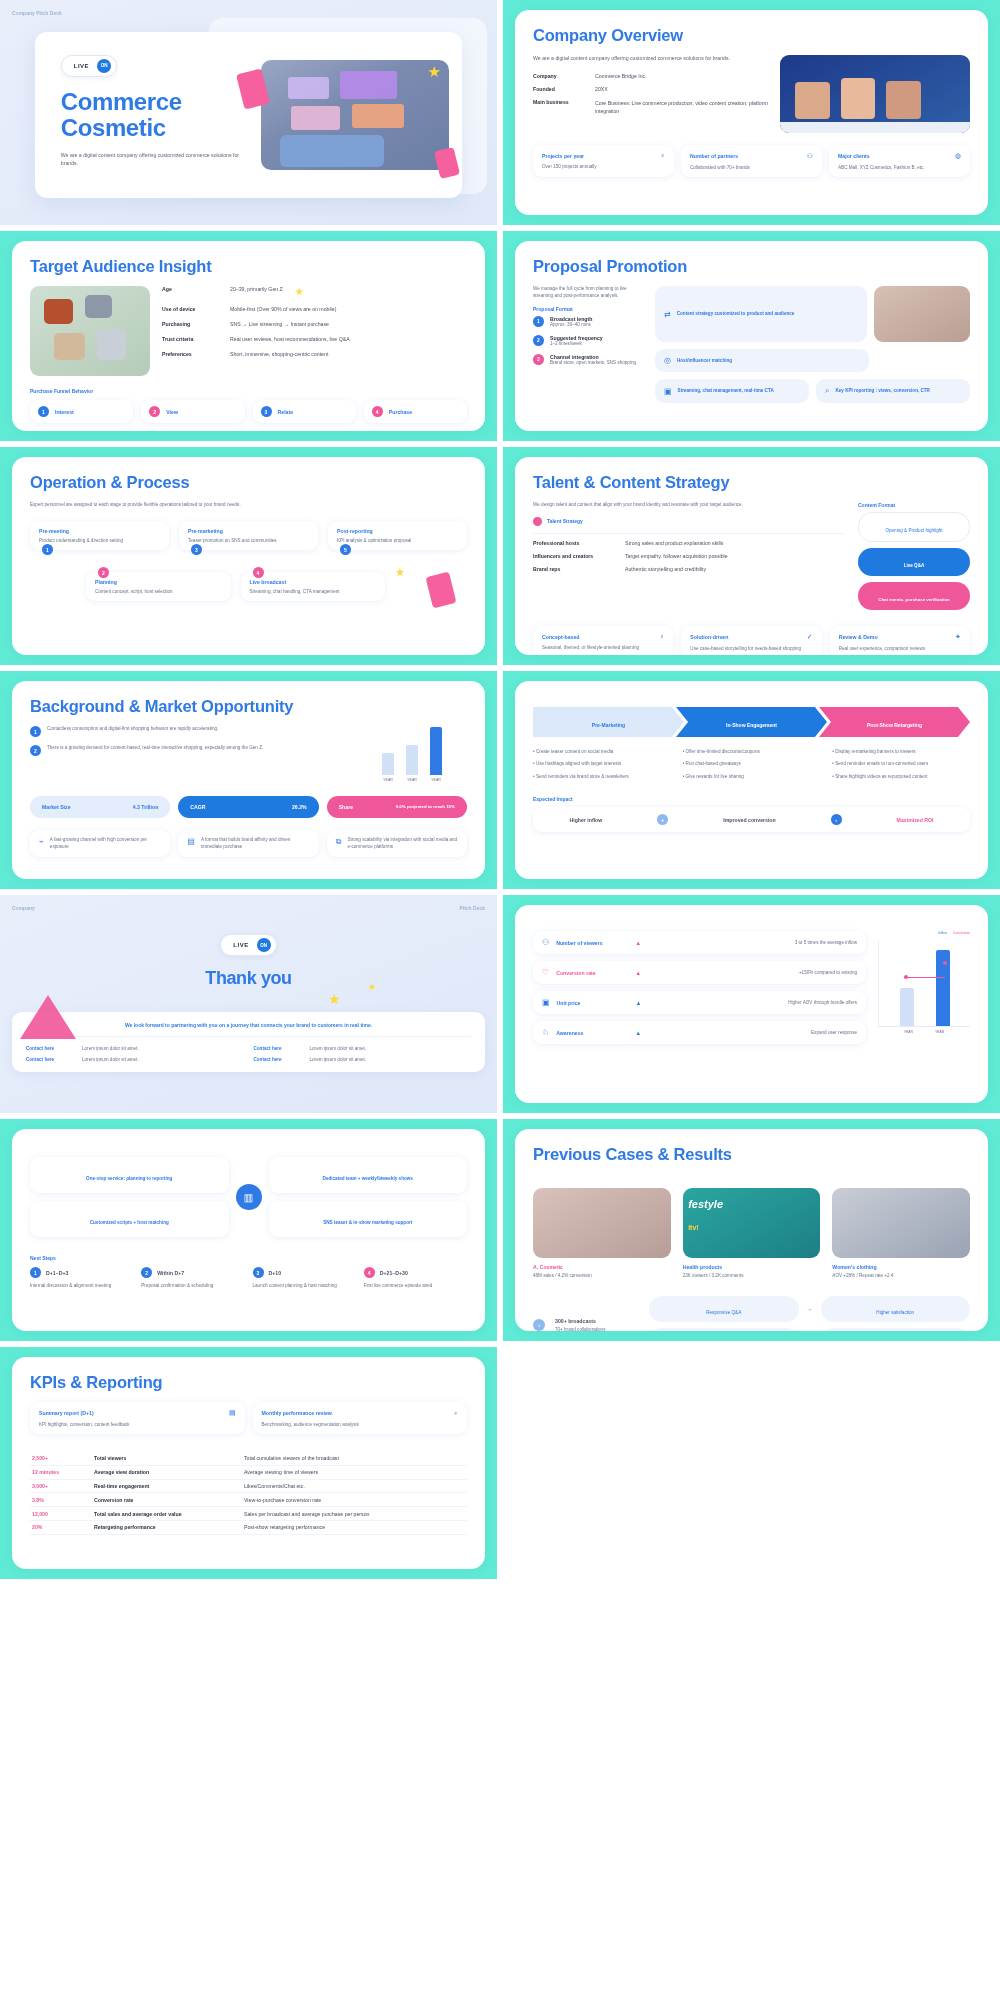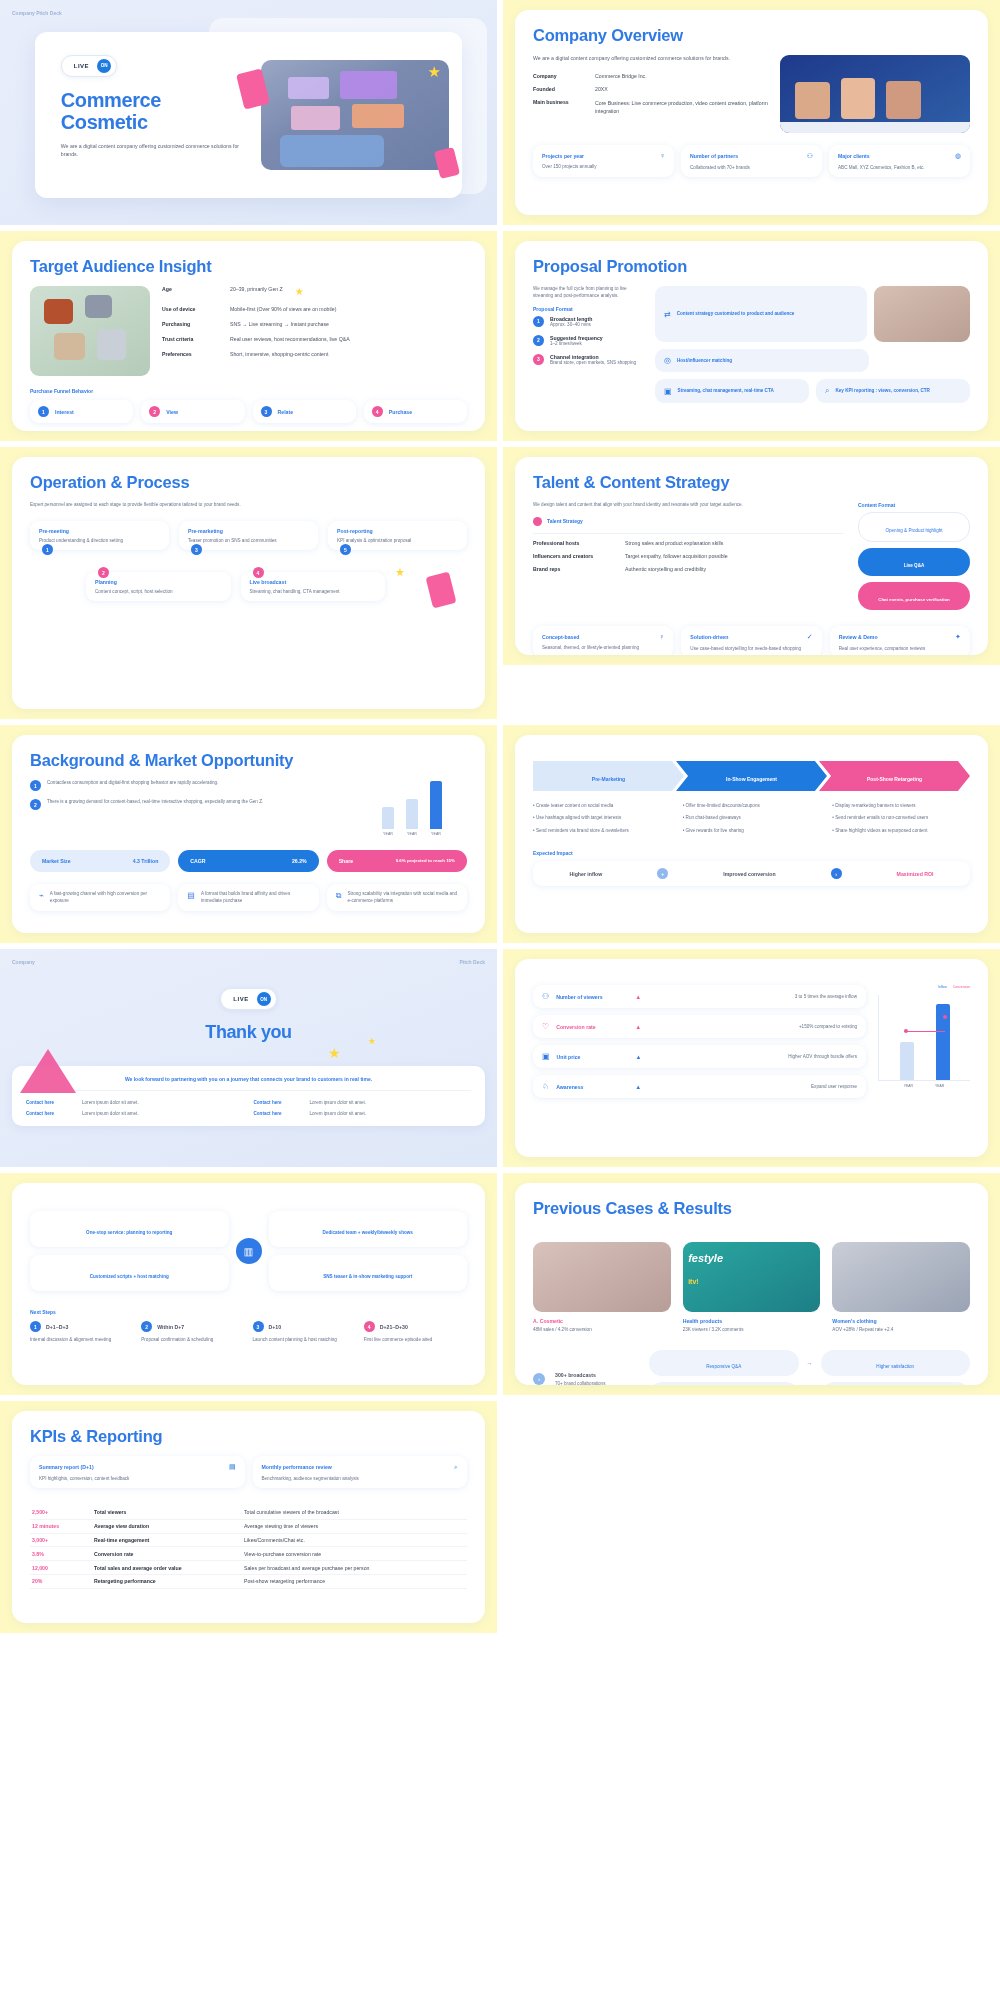--- a/index.html
+++ b/index.html
@@ -4,21 +4,21 @@
 <style>
   * { box-sizing: border-box; margin:0; padding:0; }
   body {
     width:1000px; height:1998px;
     background:#ffffff;
     font-family:"Liberation Sans", sans-serif;
     overflow:hidden;
   }
   .deck { display:grid; grid-template-columns:1fr 1fr; gap:6px; padding:0; }
   .slide {
-    background:#fef9c3;
+    background:#5eead4;
     padding:10px 12px;
     position:relative;
     overflow:hidden;
   }
   .card {
     background:#fff;
     border-radius:14px;
     width:100%; height:100%;
     padding:16px 18px;
     position:relative;
@@ -50,21 +50,21 @@
   
   .s1 { background:linear-gradient(160deg,#e9eefb,#dfe8f8); }
   .s1card { background:#fff; border-radius:12px; width:86%; height:74%; position:absolute; left:7%; top:14%;
     box-shadow:0 6px 22px rgba(90,120,190,.13); }
   .s1ghost { position:absolute; right:2%; top:8%; width:56%; height:78%; background:rgba(255,255,255,.55); border-radius:14px;}
   .livechip { display:inline-flex; align-items:center; gap:8px; border:1px solid #e2e8f3; border-radius:20px;
     padding:3px 5px 3px 12px; background:#fff; box-shadow:0 1px 5px rgba(100,130,200,.12); }
   .livetxt { font-size:6px; font-weight:bold; color:#1b2b3f; letter-spacing:.5px;}
   .onbadge { background:#1f7ae0; color:#fff; font-size:4.6px; font-weight:bold; border-radius:50%;
     width:14px;height:14px;display:flex;align-items:center;justify-content:center;}
-  .bigtitle { font-size:20px; font-weight:bold; color:#2f7ae5; line-height:1.12; letter-spacing:-.4px;}
+  .bigtitle { font-size:24px; font-weight:bold; color:#2f7ae5; line-height:1.12; letter-spacing:-.4px;}
   .phoneimg { position:absolute; right:3%; top:17%; width:44%; height:66%; border-radius:10px;
     background:linear-gradient(150deg,#9aa6c4,#7b8bb0 40%,#6d7ea6); overflow:hidden;}
   .tile { position:absolute; border-radius:3px; opacity:.92; }
   .tag3d { position:absolute; width:26px; height:36px; background:#f7609f; border-radius:4px; transform:rotate(-14deg);}
   .star { position:absolute; color:#ffd83d; font-size:15px; }
 
   table.kpi { width:100%; border-collapse:collapse; }
   table.kpi td { padding:3.4px 2px; font-size:5.2px; color:#414a5c; border-bottom:1px solid #f0f3f8;}
   table.kpi td.v { color:#f0569a; font-weight:bold; width:62px; }
   table.kpi td.n { font-weight:bold; color:#2b3240; width:150px;}
@@ -262,21 +262,21 @@
             <div class="pillb" style="flex:1;display:flex;gap:6px;align-items:center">
               <span class="blue" style="font-size:8px">⌕</span>
               <span class="xs blue" style="font-weight:bold;line-height:1.45">Key KPI reporting : views, conversion, CTR</span>
             </div>
           </div>
         </div>
       </div>
     </div>
   </div>
 
-  <div class="slide" style="height:272px;">
+  <div class="slide" style="height:218px;">
     <div class="card">
       <h2 class="title">Operation &amp; Process</h2>
       <div class="xs" style="margin-bottom:14px">Expert personnel are assigned to each stage to provide flexible operations tailored to your brand needs.</div>
       <div class="row" style="gap:10px">
         <div class="pill" style="flex:1;position:relative">
           <div class="sm blue" style="font-weight:bold">Pre-meeting</div>
           <div class="xs" style="margin-top:4px">Product understanding &amp; direction setting</div>
           <span class="numdot" style="position:absolute;left:12px;bottom:-5px">1</span>
         </div>
         <div class="pill" style="flex:1;position:relative">

